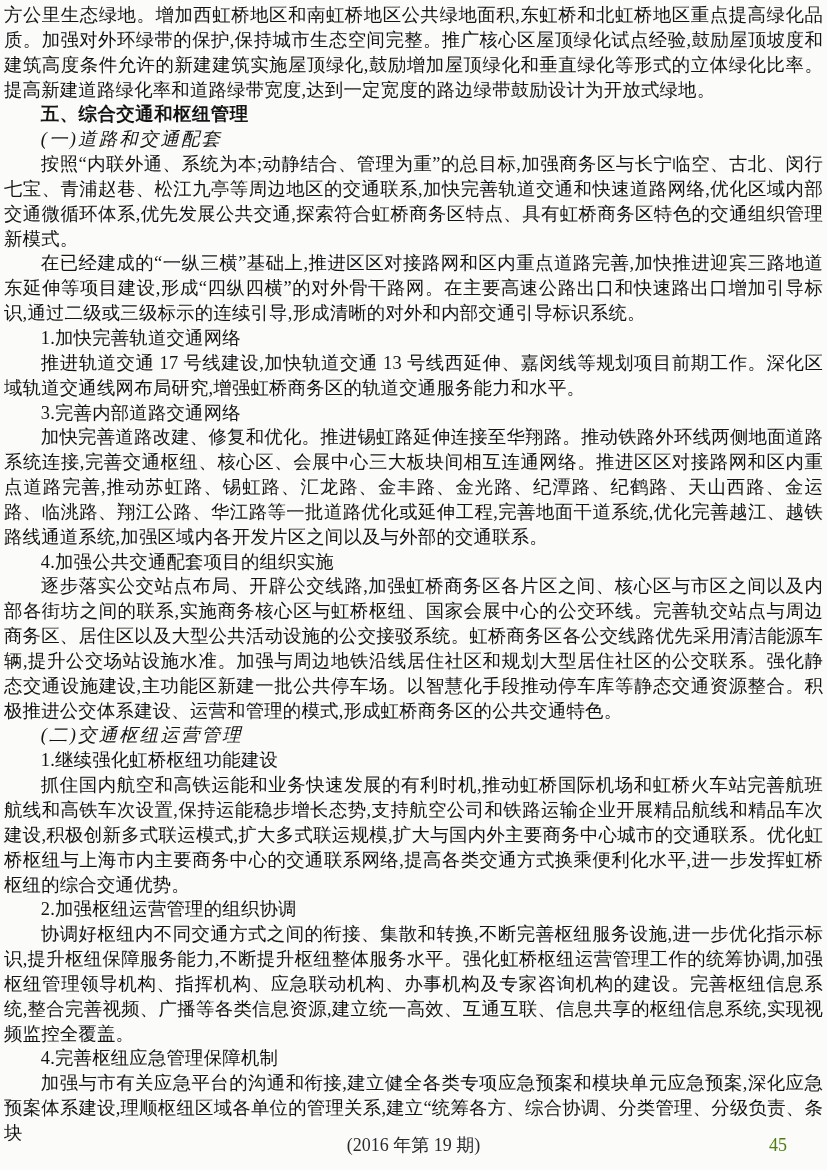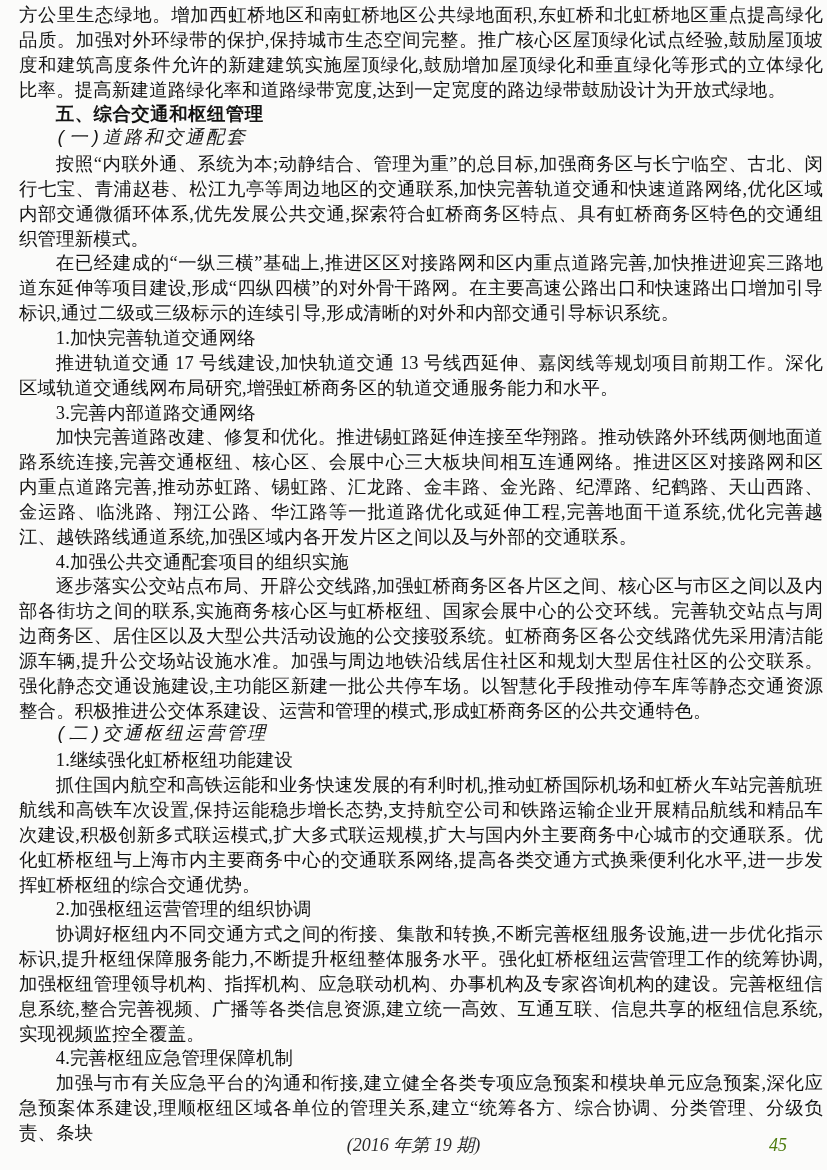--- a/index.html
+++ b/index.html
@@ -10,21 +10,21 @@
   .page {
     position: relative;
     width: 827px;
     height: 1170px;
     margin: 0 auto;
     background: #fbfbfa;
     color: #141414;
     font-family: "Liberation Serif", "DejaVu Serif", serif;
     overflow: hidden;
     box-sizing: border-box;
-    padding: 3px 4px 0 19px;
+    padding: 3px 4px 0 4px;
   }
   .text-block p {
     margin: 0;
     font-size: 18.4px;
     line-height: 24.85px;
     text-align: justify;
     text-justify: inter-ideograph;
     letter-spacing: 0.2px;
   }
   .text-block p.cont { text-indent: 0; }
@@ -32,33 +32,31 @@
   .text-block p.h-bold {
     font-family: Liberation Sans, sans-serif;
     font-weight: bold;
     text-indent: 2em;
     letter-spacing: 0.5px;
   }
   .text-block p.h-kaiti {
     font-style: italic;
     text-indent: 2em;
     letter-spacing: 2.2px;
-    font-family: Liberation Mono, monospace;
   }
   .footer {
     position: absolute;
     left: 0;
     right: 0;
     bottom: 12px;
     height: 26px;
     text-align: center;
     font-size: 18px;
     line-height: 26px;
     color: #2a2a2a;
-    font-style: italic;
   }
   .footer .page-num {
     position: absolute;
     right: 40px;
     top: 0;
     color: #4d7c0f;
   }
 </style>
 </head>
 <body>

